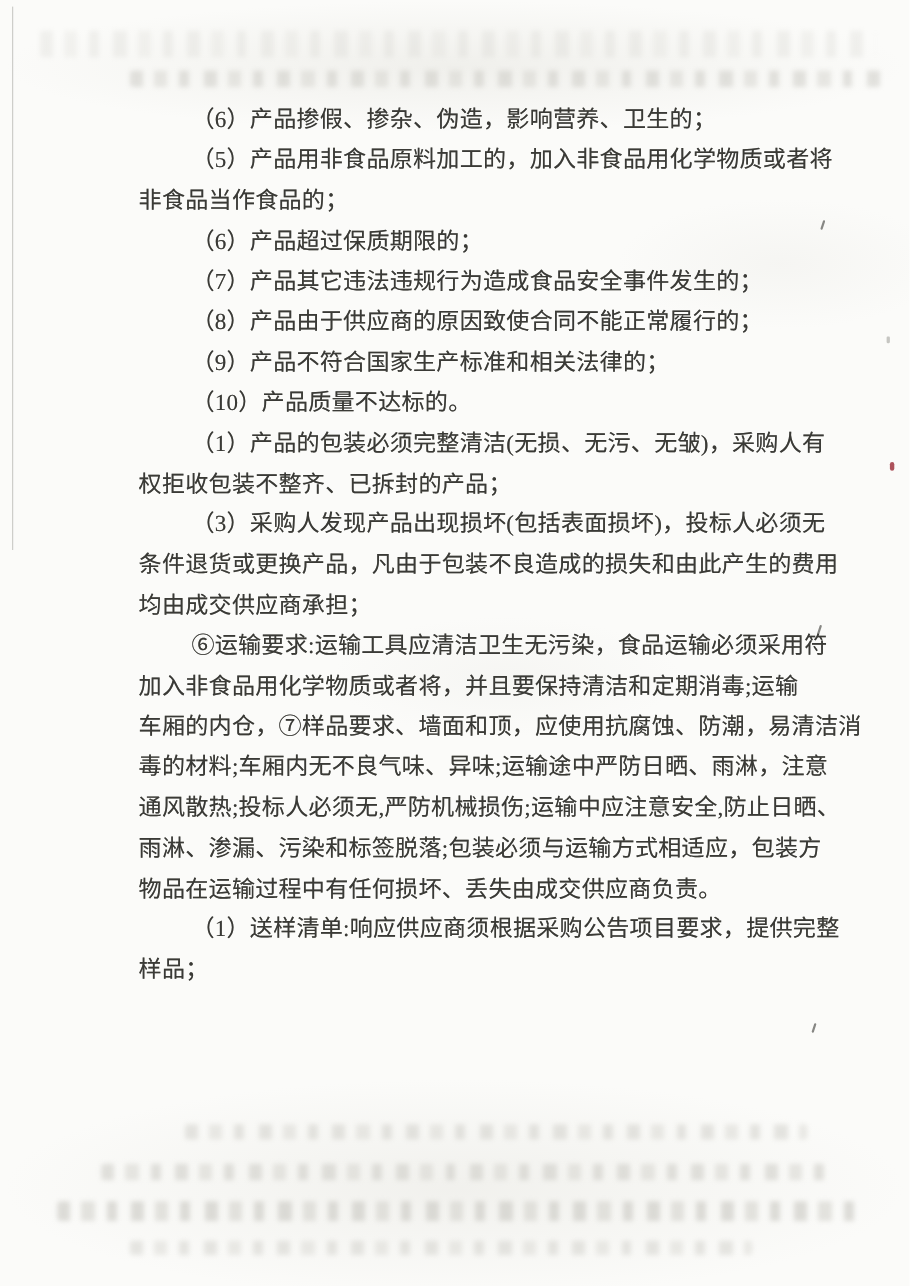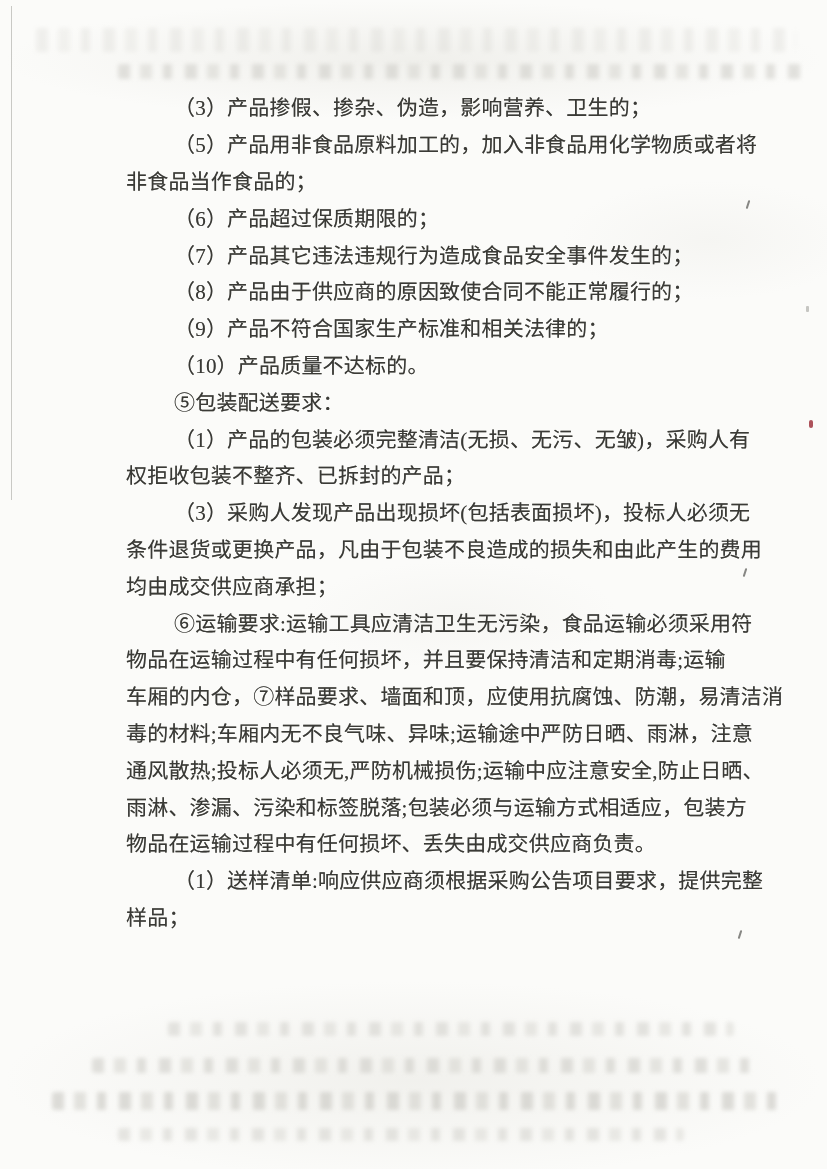--- a/index.html
+++ b/index.html
@@ -80,36 +80,35 @@
   <div class="bleed b6"></div>
 
   <div class="edge-line"></div>
   <div class="tick t1"></div>
   <div class="tick t2"></div>
   <div class="tick t3"></div>
   <div class="red-dot"></div>
   <div class="gray-dot"></div>
 
   <div class="textblock">
-      <div class="line indent">（3）产品掺假、掺杂、伪造，影响营养、卫生的；</div>
+      <div class="line indent">（6）产品掺假、掺杂、伪造，影响营养、卫生的；</div>
       <div class="line indent">（5）产品用非食品原料加工的，加入非食品用化学物质或者将</div>
       <div class="line">非食品当作食品的；</div>
       <div class="line indent">（6）产品超过保质期限的；</div>
       <div class="line indent">（7）产品其它违法违规行为造成食品安全事件发生的；</div>
       <div class="line indent">（8）产品由于供应商的原因致使合同不能正常履行的；</div>
       <div class="line indent">（9）产品不符合国家生产标准和相关法律的；</div>
       <div class="line indent">（10）产品质量不达标的。</div>
-      <div class="line indent">⑤包装配送要求：</div>
       <div class="line indent">（1）产品的包装必须完整清洁(无损、无污、无皱)，采购人有</div>
       <div class="line">权拒收包装不整齐、已拆封的产品；</div>
       <div class="line indent">（3）采购人发现产品出现损坏(包括表面损坏)，投标人必须无</div>
       <div class="line">条件退货或更换产品，凡由于包装不良造成的损失和由此产生的费用</div>
       <div class="line">均由成交供应商承担；</div>
       <div class="line indent">⑥运输要求:运输工具应清洁卫生无污染，食品运输必须采用符</div>
-      <div class="line">物品在运输过程中有任何损坏，并且要保持清洁和定期消毒;运输</div>
+      <div class="line">加入非食品用化学物质或者将，并且要保持清洁和定期消毒;运输</div>
       <div class="line">车厢的内仓，⑦样品要求、墙面和顶，应使用抗腐蚀、防潮，易清洁消</div>
       <div class="line">毒的材料;车厢内无不良气味、异味;运输途中严防日晒、雨淋，注意</div>
       <div class="line">通风散热;投标人必须无,严防机械损伤;运输中应注意安全,防止日晒、</div>
       <div class="line">雨淋、渗漏、污染和标签脱落;包装必须与运输方式相适应，包装方</div>
       <div class="line">物品在运输过程中有任何损坏、丢失由成交供应商负责。</div>
       <div class="line indent">（1）送样清单:响应供应商须根据采购公告项目要求，提供完整</div>
       <div class="line">样品；</div>
     </div>
 
 </div>

